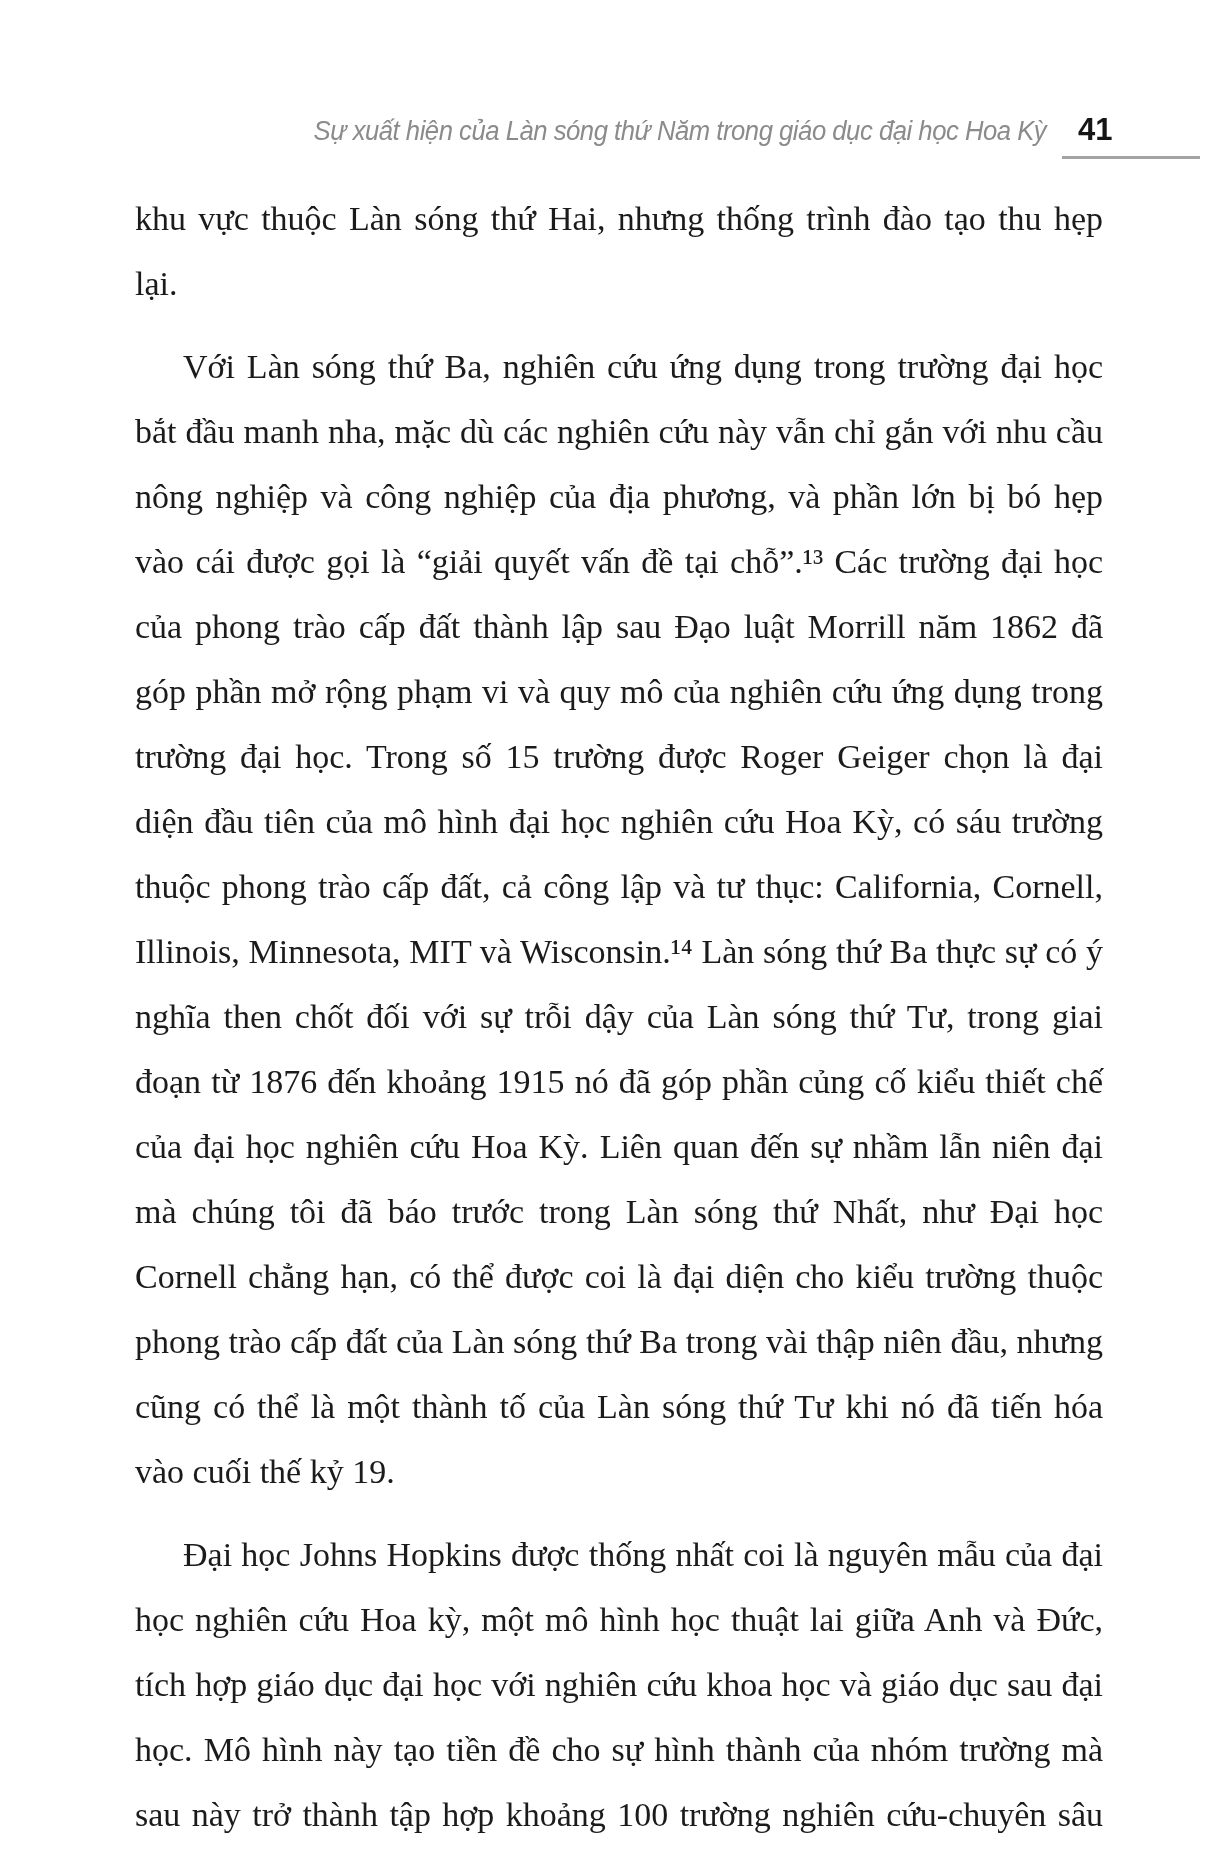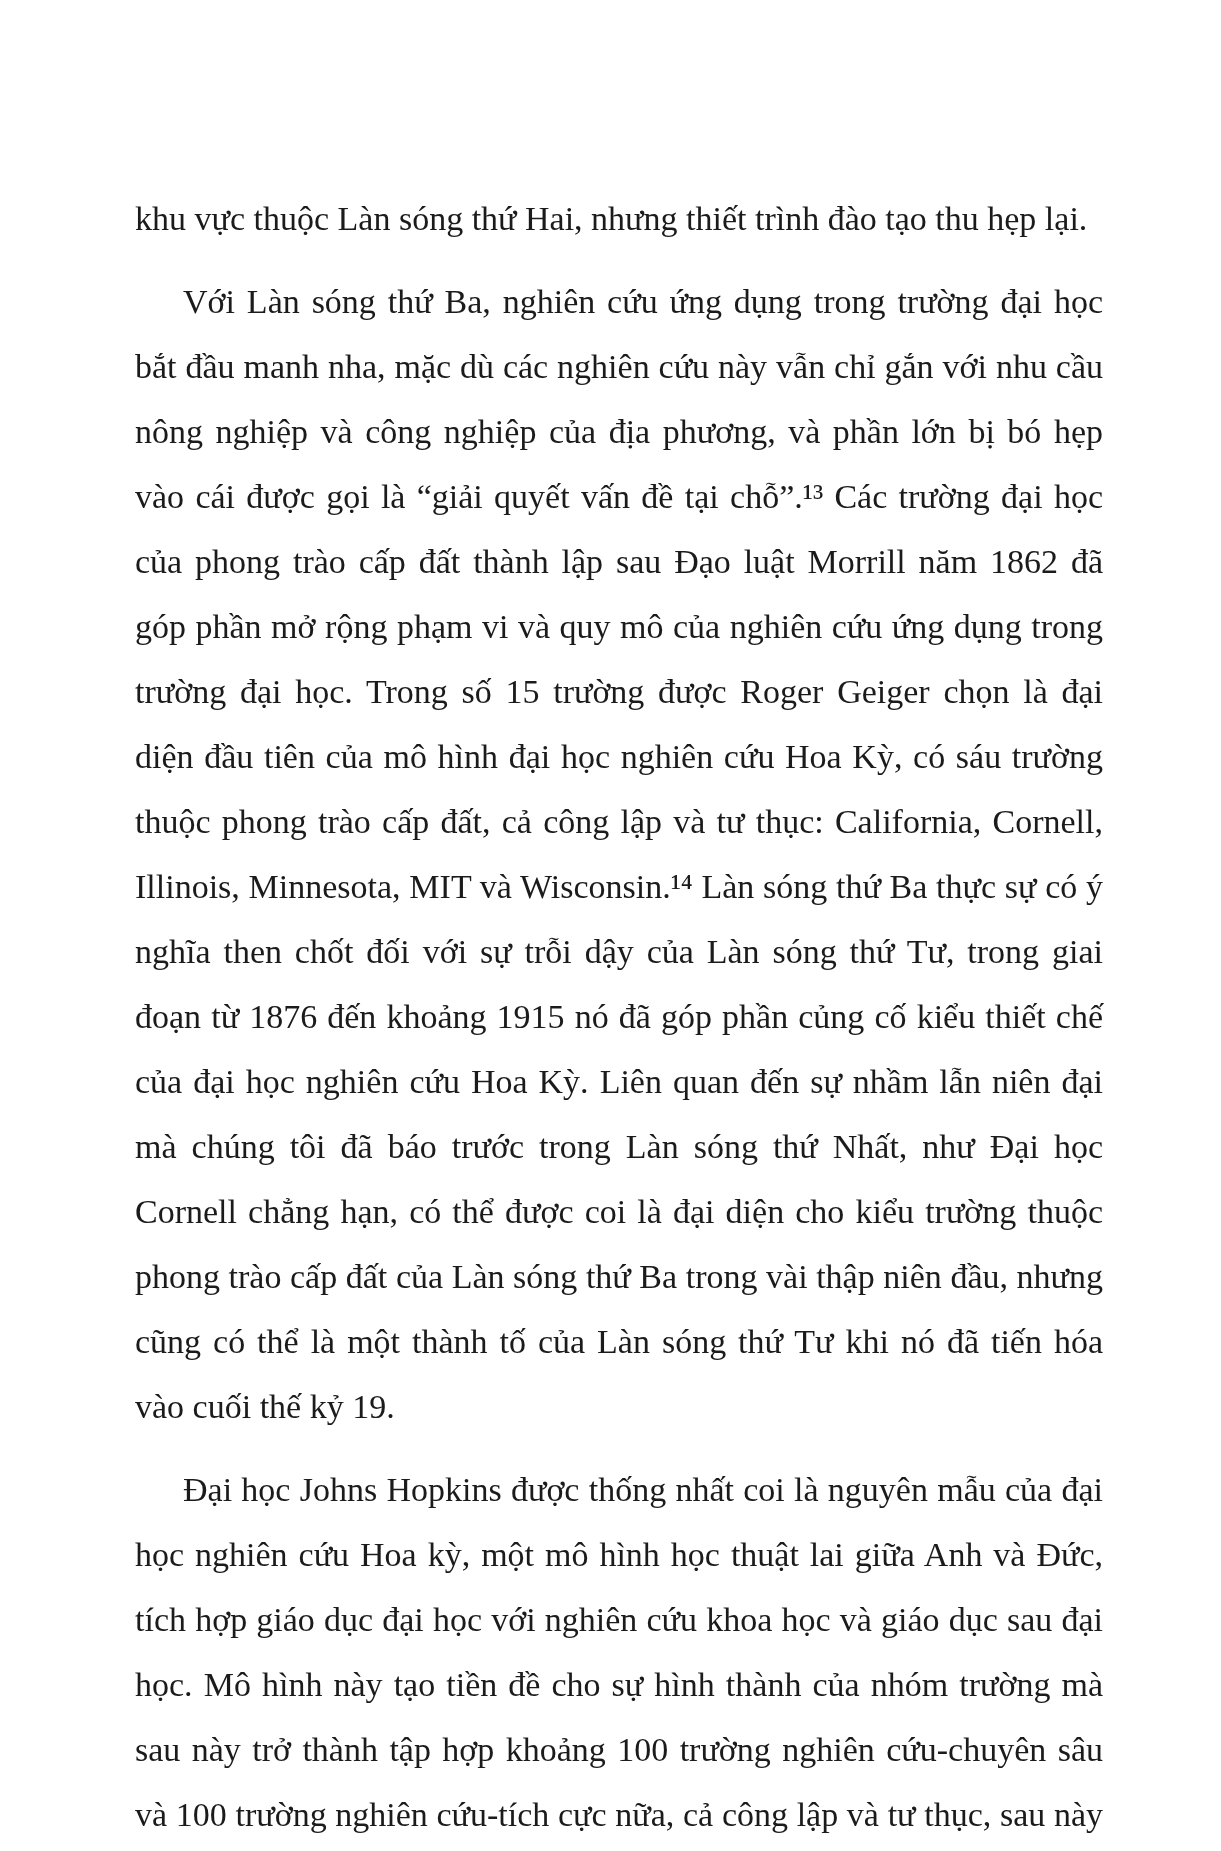--- a/index.html
+++ b/index.html
@@ -66,20 +66,24 @@
   .text-block p.indent {
     text-indent: 48px;
     font-family: Liberation Serif, serif;
   }
 </style>
 </head>
 <body>
 
 <div class="page">
 
+  <div class="running-header">
+    <span class="running-title">Sự xuất hiện của Làn sóng thứ Năm trong giáo dục đại học Hoa Kỳ</span>
+    <span class="page-number-box"><span>41</span></span>
+  </div>
 
   <div class="text-block">
-    <p>khu vực thuộc Làn sóng thứ Hai, nhưng thiết trình đào tạo thu hẹp lại.</p>
+    <p>khu vực thuộc Làn sóng thứ Hai, nhưng thống trình đào tạo thu hẹp lại.</p>
     <p class="indent">Với Làn sóng thứ Ba, nghiên cứu ứng dụng trong trường đại học bắt đầu manh nha, mặc dù các nghiên cứu này vẫn chỉ gắn với nhu cầu nông nghiệp và công nghiệp của địa phương, và phần lớn bị bó hẹp vào cái được gọi là “giải quyết vấn đề tại chỗ”.¹³ Các trường đại học của phong trào cấp đất thành lập sau Đạo luật Morrill năm 1862 đã góp phần mở rộng phạm vi và quy mô của nghiên cứu ứng dụng trong trường đại học. Trong số 15 trường được Roger Geiger chọn là đại diện đầu tiên của mô hình đại học nghiên cứu Hoa Kỳ, có sáu trường thuộc phong trào cấp đất, cả công lập và tư thục: California, Cornell, Illinois, Minnesota, MIT và Wisconsin.¹⁴ Làn sóng thứ Ba thực sự có ý nghĩa then chốt đối với sự trỗi dậy của Làn sóng thứ Tư, trong giai đoạn từ 1876 đến khoảng 1915 nó đã góp phần củng cố kiểu thiết chế của đại học nghiên cứu Hoa Kỳ. Liên quan đến sự nhầm lẫn niên đại mà chúng tôi đã báo trước trong Làn sóng thứ Nhất, như Đại học Cornell chẳng hạn, có thể được coi là đại diện cho kiểu trường thuộc phong trào cấp đất của Làn sóng thứ Ba trong vài thập niên đầu, nhưng cũng có thể là một thành tố của Làn sóng thứ Tư khi nó đã tiến hóa vào cuối thế kỷ 19.</p>
     <p class="indent">Đại học Johns Hopkins được thống nhất coi là nguyên mẫu của đại học nghiên cứu Hoa kỳ, một mô hình học thuật lai giữa Anh và Đức, tích hợp giáo dục đại học với nghiên cứu khoa học và giáo dục sau đại học. Mô hình này tạo tiền đề cho sự hình thành của nhóm trường mà sau này trở thành tập hợp khoảng 100 trường nghiên cứu-chuyên sâu và 100 trường nghiên cứu-tích cực nữa, cả công lập và tư thục, sau này sẽ làm nên Làn sóng thứ Tư, mà đến thế kỷ 20 vươn lên hàng đầu thế giới về sáng tạo và đổi mới tri thức. Không hề cường điệu nếu gọi đó là những doanh nghiệp tri</p>
   </div>
 
 </div>
 
 </body></html>

